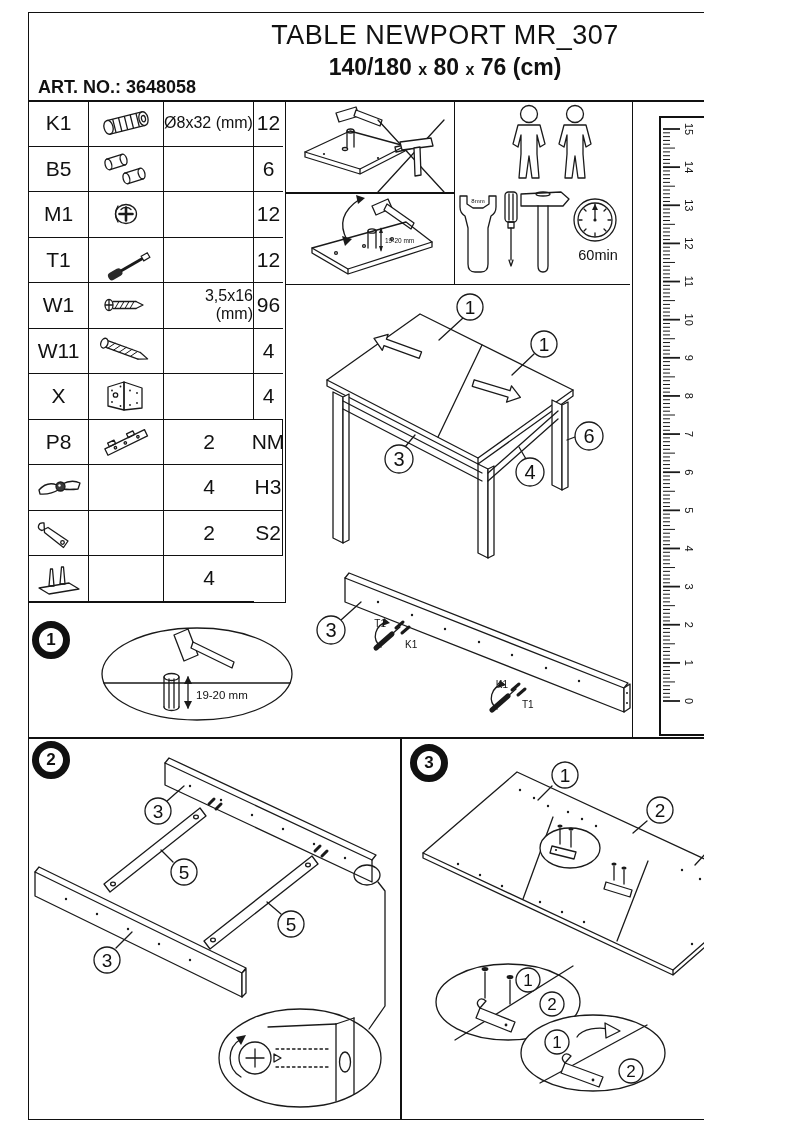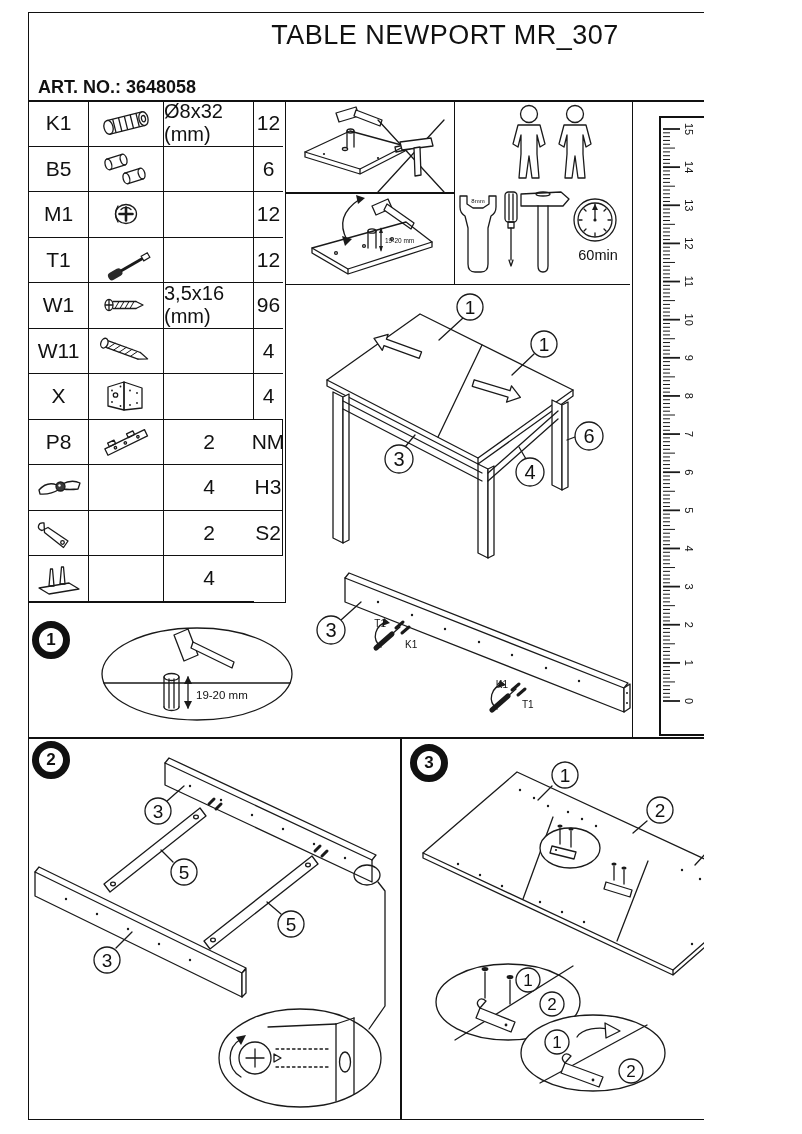--- a/index.html
+++ b/index.html
@@ -13,21 +13,21 @@
   #dim-line{padding-left:86px;font-size:23px;font-weight:bold;margin-top:3px;}
   #dim-line .x{font-size:16px;font-weight:bold;}
   #art-no{position:absolute;left:10px;bottom:2px;font-size:18px;font-weight:bold;}
   
   #parts-table{position:absolute;left:28px;top:100px;width:258px;border:1.7px solid #111;
                display:grid;grid-template-columns:60px 75px 90px 29px;box-sizing:border-box;}
   .pcell{border-right:1.5px solid #111;border-bottom:1.5px solid #111;height:44.5px;
          display:flex;align-items:center;justify-content:center;box-sizing:content-box;}
   .pcell.last{border-right:none;}
   .pcode{font-size:21px;}
-  .pdim{font-size:20px;}
+  .pdim{font-size:16px;text-align:right;}
   .pqty{font-size:21px;}
   
   .panel{position:absolute;box-sizing:border-box;}
   #warning-panel{left:286px;top:100px;width:169px;height:185px;border-right:1.6px solid #111;border-bottom:1.6px solid #111;}
   #tools-panel{left:453px;top:100px;width:177px;height:185px;border-bottom:1.6px solid #111;}
   #ruler-panel{left:632px;top:100px;width:144px;height:638px;border-left:1.6px solid #111;}
   #ruler-box{position:absolute;left:26px;top:16px;width:94px;height:616px;border:2.2px solid #111;}
   
   .badge{position:absolute;width:24px;height:24px;border:7px solid #111;border-radius:50%;
          background:#fff;display:flex;align-items:center;justify-content:center;
@@ -42,20 +42,27 @@
   .lbl{font-family:"Liberation Sans",sans-serif;fill:#111;}
 </style>
 </head>
 <body>
 
 <div id="page">
   <div id="doc-border"></div>
 
   <div id="title-block">
     <div id="main-title">TABLE NEWPORT MR_307</div>
+    <div id="dim-line">
+      <span>140/180</span>
+      <span class="x">x</span>
+      <span>80</span>
+      <span class="x">x</span>
+      <span>76 (cm)</span>
+    </div>
     <div id="art-no">ART. NO.: 3648058</div>
   </div>
   <div class="line" style="left:28px;top:100px;width:748px;height:1.6px;"></div>
   <div class="line" style="left:28px;top:737px;width:748px;height:1.6px;"></div>
   <div class="line" style="left:400px;top:737px;width:1.6px;height:383px;"></div>
 
   <div id="parts-table">
 
     <div class="pcell pcode">K1</div>
     <div class="pcell">

